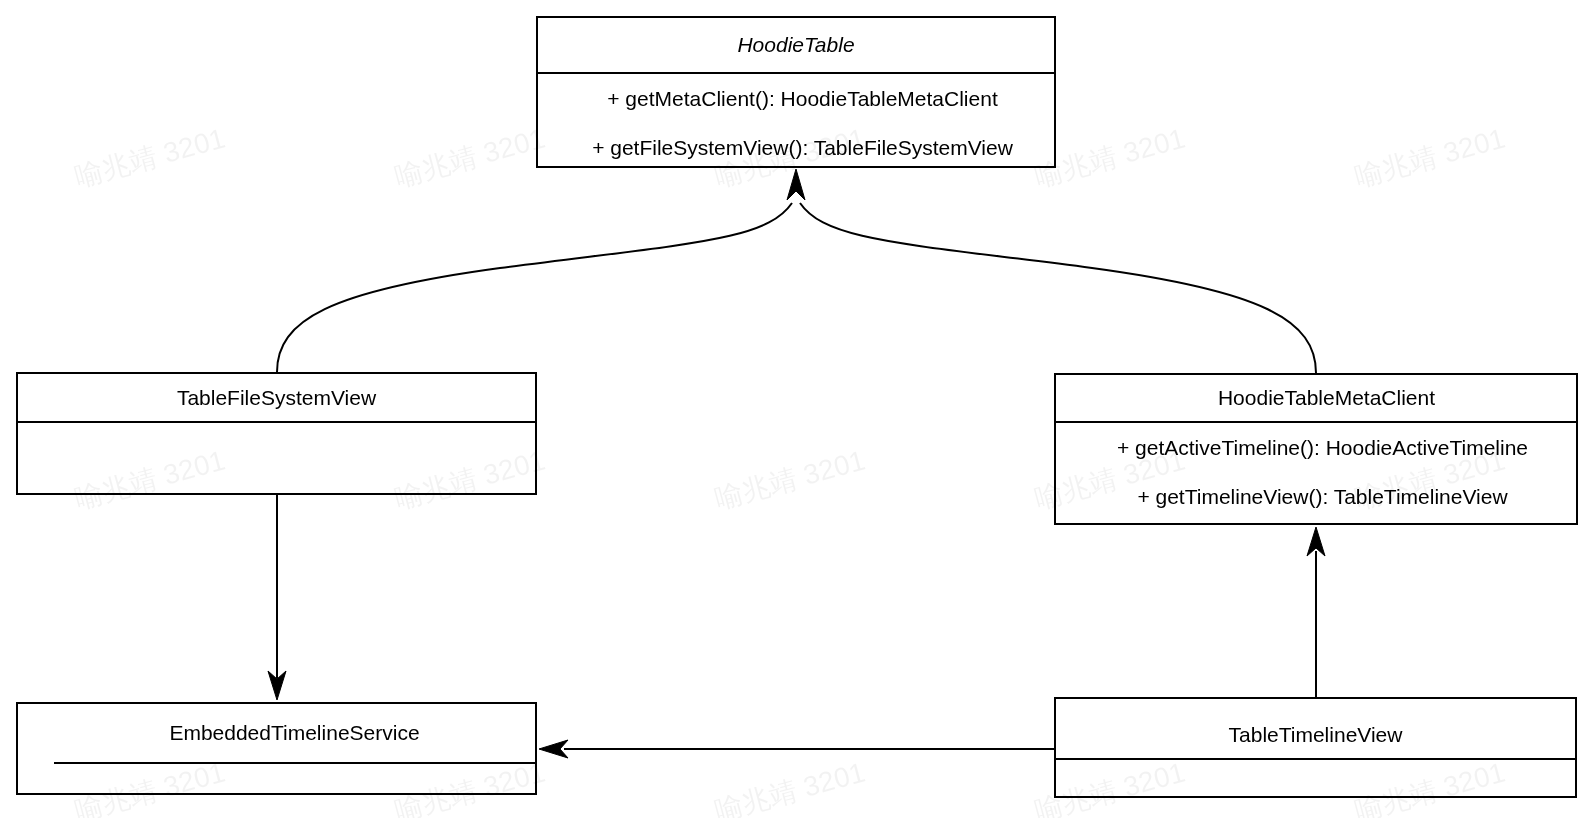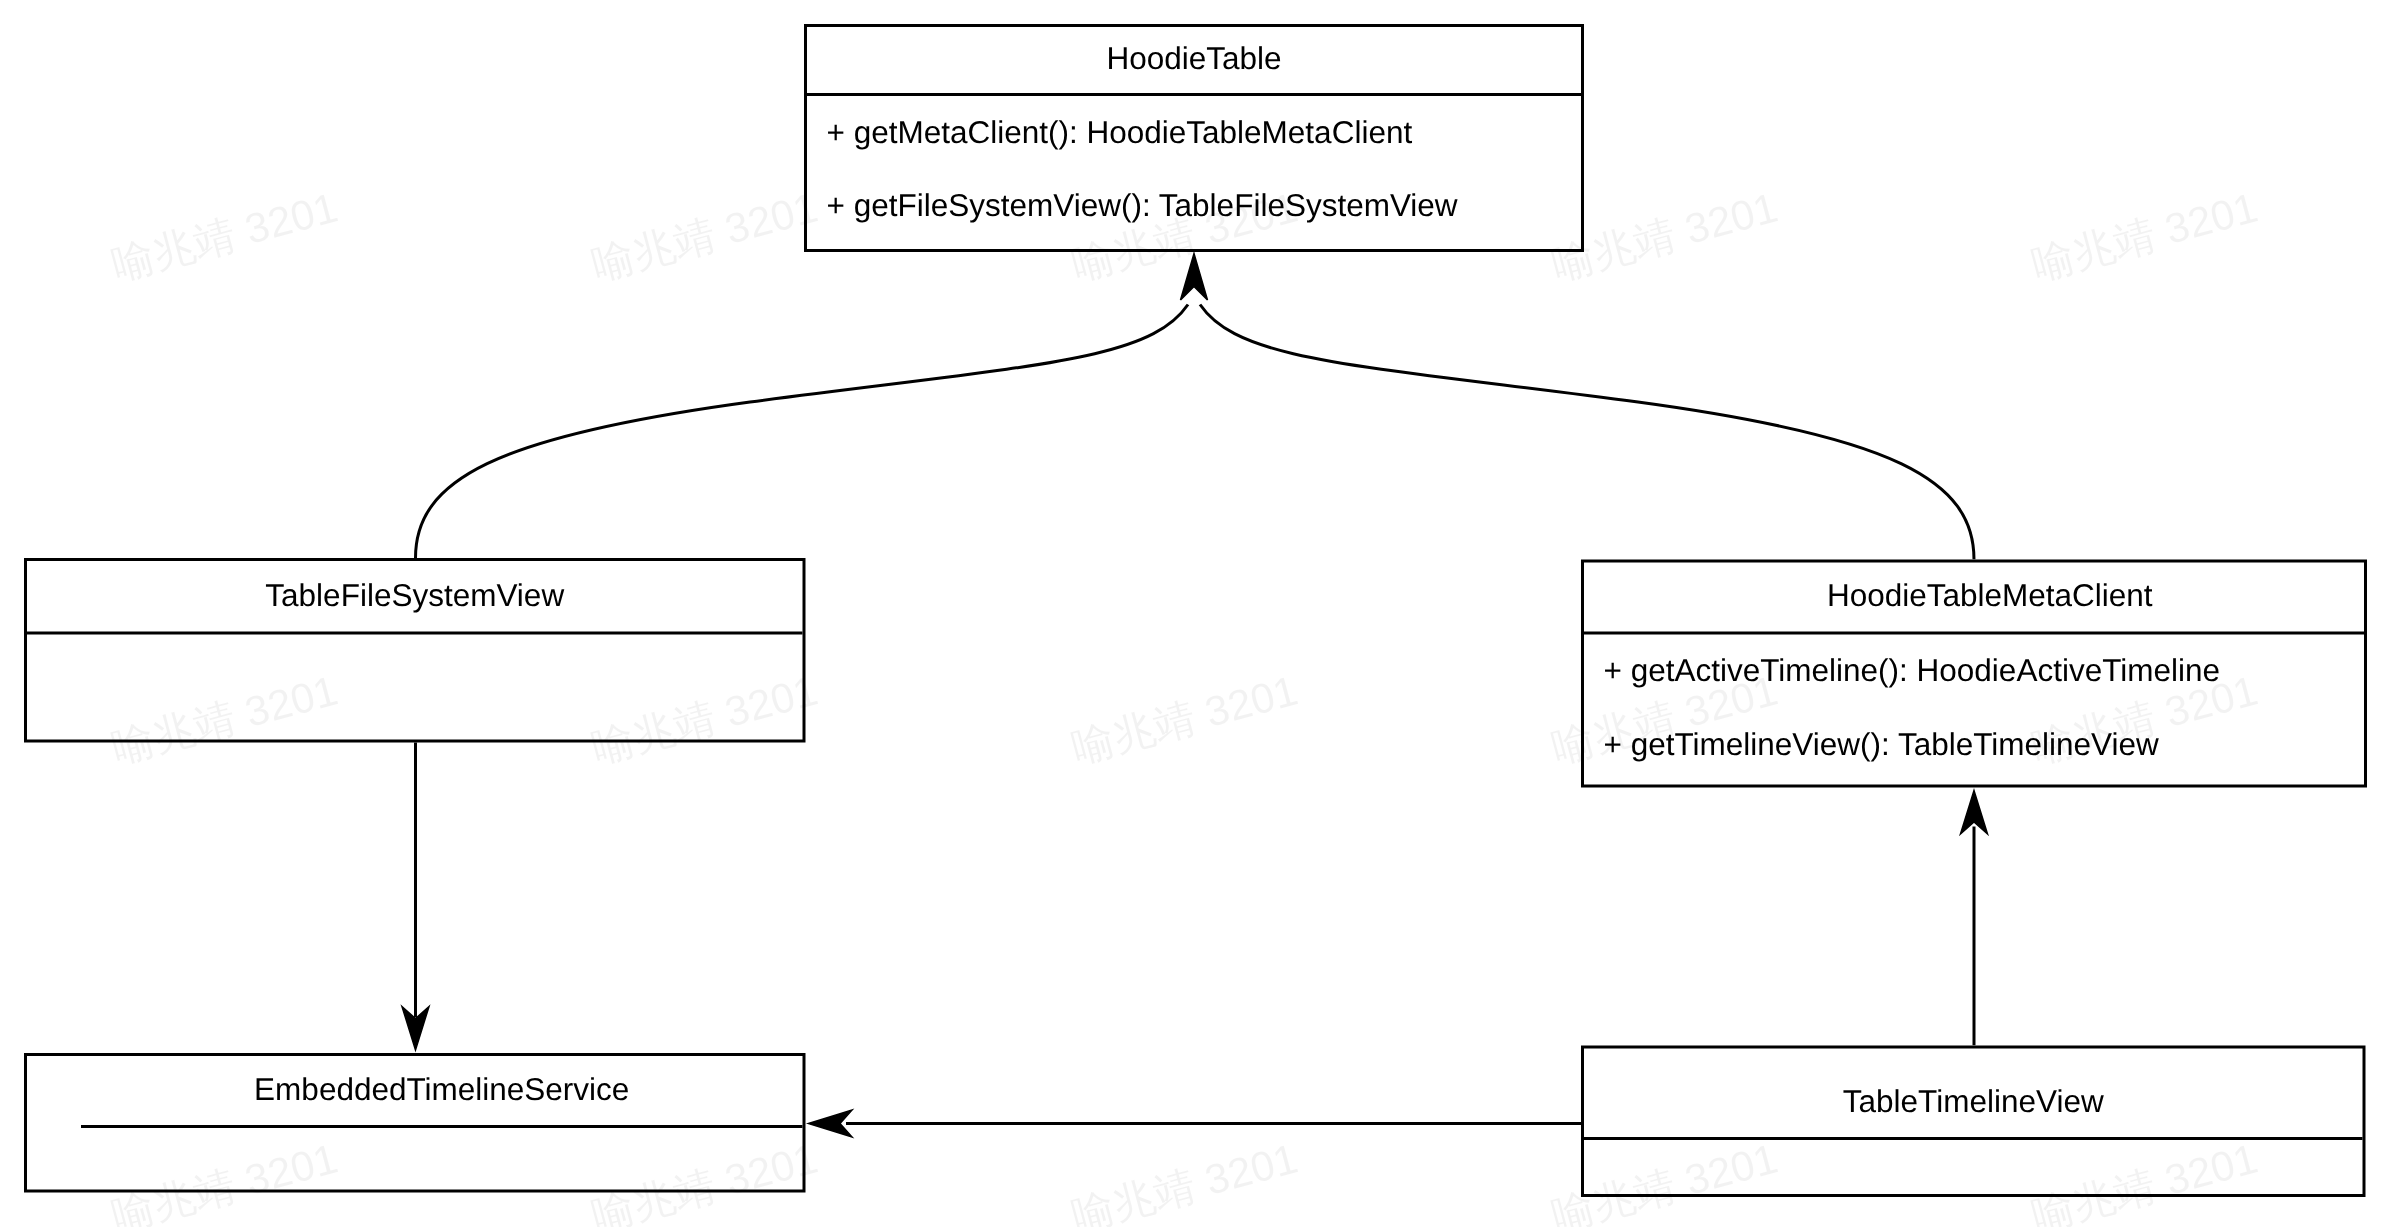--- a/index.html
+++ b/index.html
@@ -33,20 +33,21 @@
     border-bottom: 2px solid #000000;
     display: flex;
     align-items: center;
     justify-content: center;
     font-size: 21px;
     color: #000000;
     white-space: nowrap;
   }
   .uml-methods {
     box-sizing: border-box;
+    text-align: center;
   }
   .uml-method {
     margin: 0;
     padding: 0 0 0 13px;
     font-size: 21px;
     line-height: 49px;
     white-space: nowrap;
     color: #000000;
   }
   .uml-body-empty {
@@ -85,42 +86,42 @@
     <polygon points="277,700 268,671 277,679 286,671" fill="#000000" stroke="#000000" stroke-width="1"></polygon>
 
     <line x1="1316" y1="697" x2="1316" y2="551" stroke="#000000" stroke-width="2"></line>
     <polygon points="1316,527 1307,556 1316,548 1325,556" fill="#000000" stroke="#000000" stroke-width="1"></polygon>
 
     <line x1="1054" y1="749" x2="564" y2="749" stroke="#000000" stroke-width="2"></line>
     <polygon points="539,749 568,740 560,749 568,758" fill="#000000" stroke="#000000" stroke-width="1"></polygon>
   </svg>
 
   <div class="uml-class" style="left:536px; top:16px; width:520px; height:152px;">
-    <div class="uml-title" style="height:46px;">HoodieTable</div>
+    <div class="uml-title" style="height:56px;font-style:italic;">HoodieTable</div>
     <div class="uml-methods">
       <p class="uml-method">+ getMetaClient(): HoodieTableMetaClient</p>
       <p class="uml-method">+ getFileSystemView(): TableFileSystemView</p>
     </div>
   </div>
 
   <div class="uml-class" style="left:16px; top:372px; width:521px; height:123px;">
     <div class="uml-title" style="height:49px;">TableFileSystemView</div>
     <div class="uml-body-empty"></div>
   </div>
 
   <div class="uml-class" style="left:1054px; top:373px; width:524px; height:152px;">
     <div class="uml-title" style="height:48px;padding-left:21px;">HoodieTableMetaClient</div>
     <div class="uml-methods">
       <p class="uml-method">+ getActiveTimeline(): HoodieActiveTimeline</p>
       <p class="uml-method">+ getTimelineView(): TableTimelineView</p>
     </div>
   </div>
 
   <div class="uml-class" style="left:16px; top:702px; width:521px; height:93px;">
-    <div class="uml-title" style="height:48px;margin-left:36px;">EmbeddedTimelineService</div>
+    <div class="uml-title" style="height:60px;margin-left:36px;">EmbeddedTimelineService</div>
     <div class="uml-body-empty"></div>
   </div>
 
   <div class="uml-class" style="left:1054px; top:697px; width:523px; height:101px;">
     <div class="uml-title" style="height:49px;margin-top:12px;">TableTimelineView</div>
     <div class="uml-body-empty"></div>
   </div>
 
   <div class="watermark-layer">
       <span class="watermark" style="left: 150px; top: 158px; color: rgba(0, 0, 0, 0.05);">喻兆靖 3201</span>

